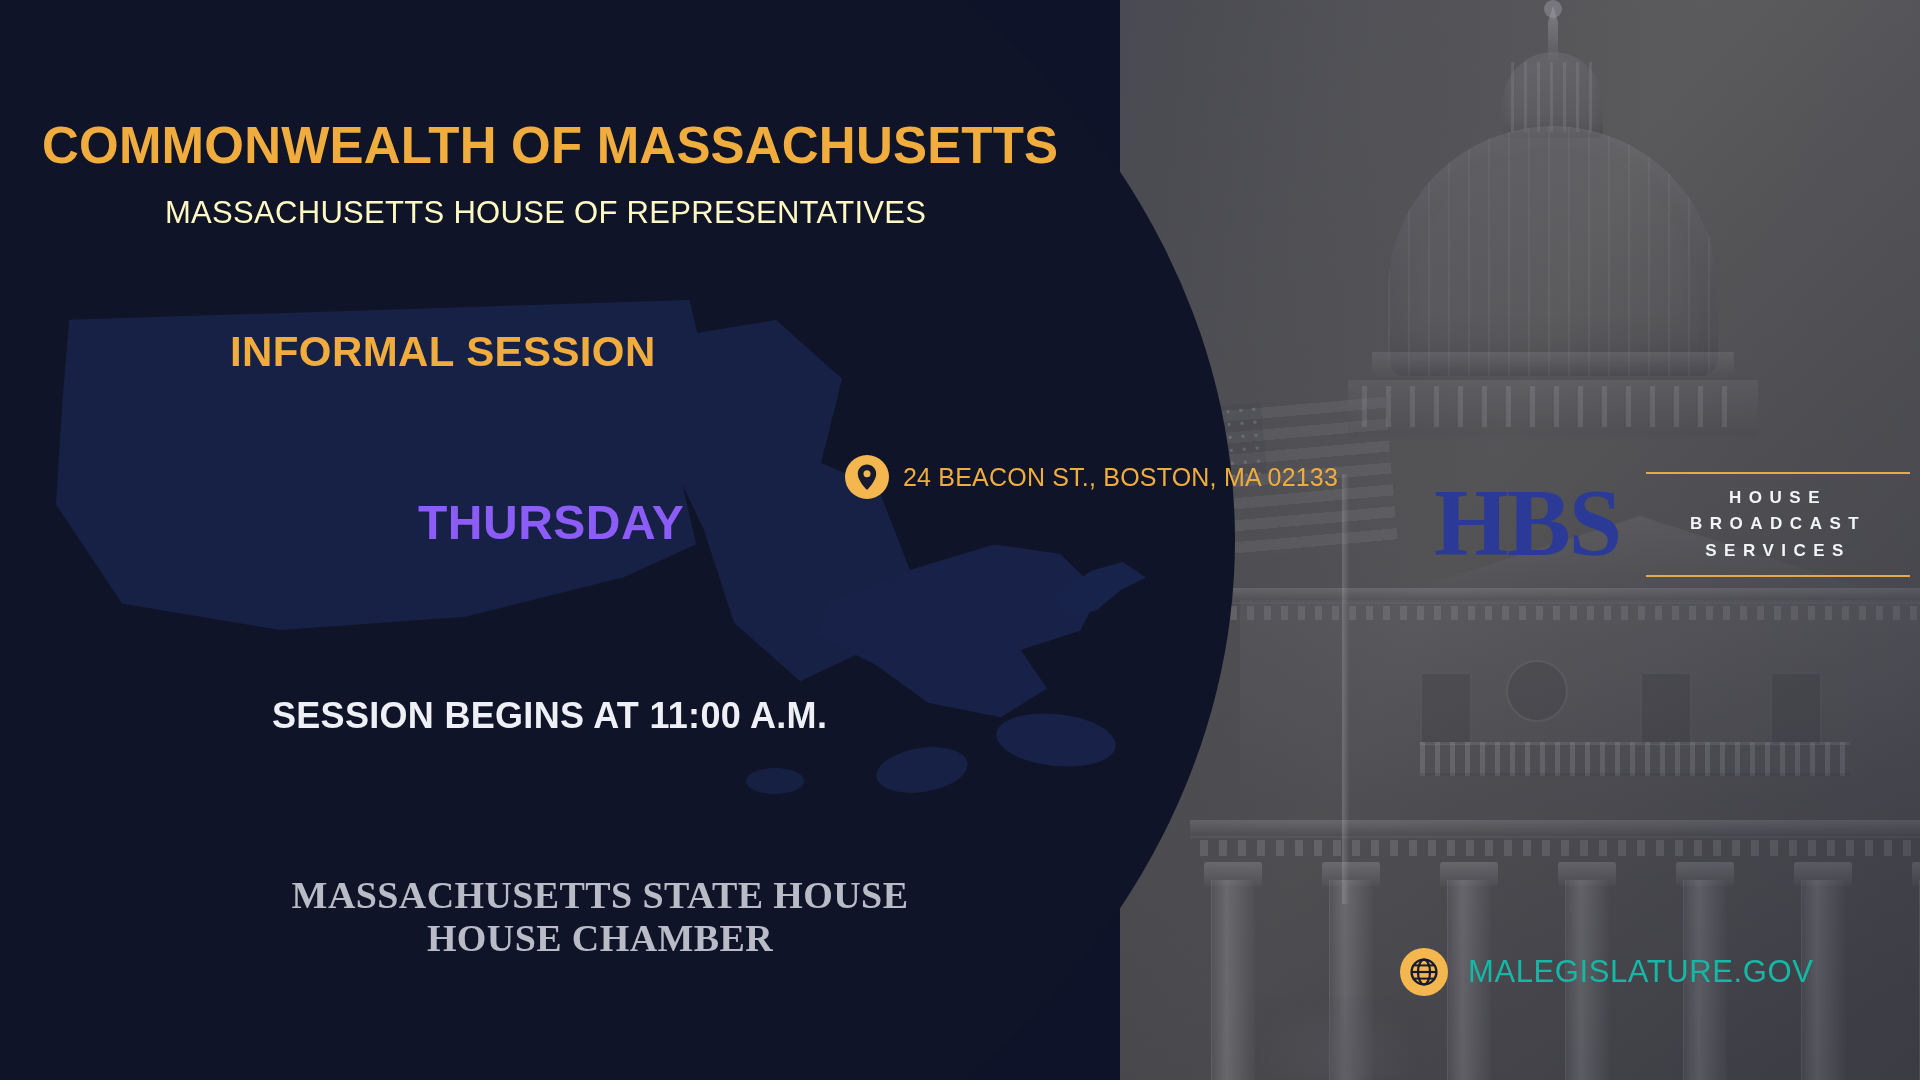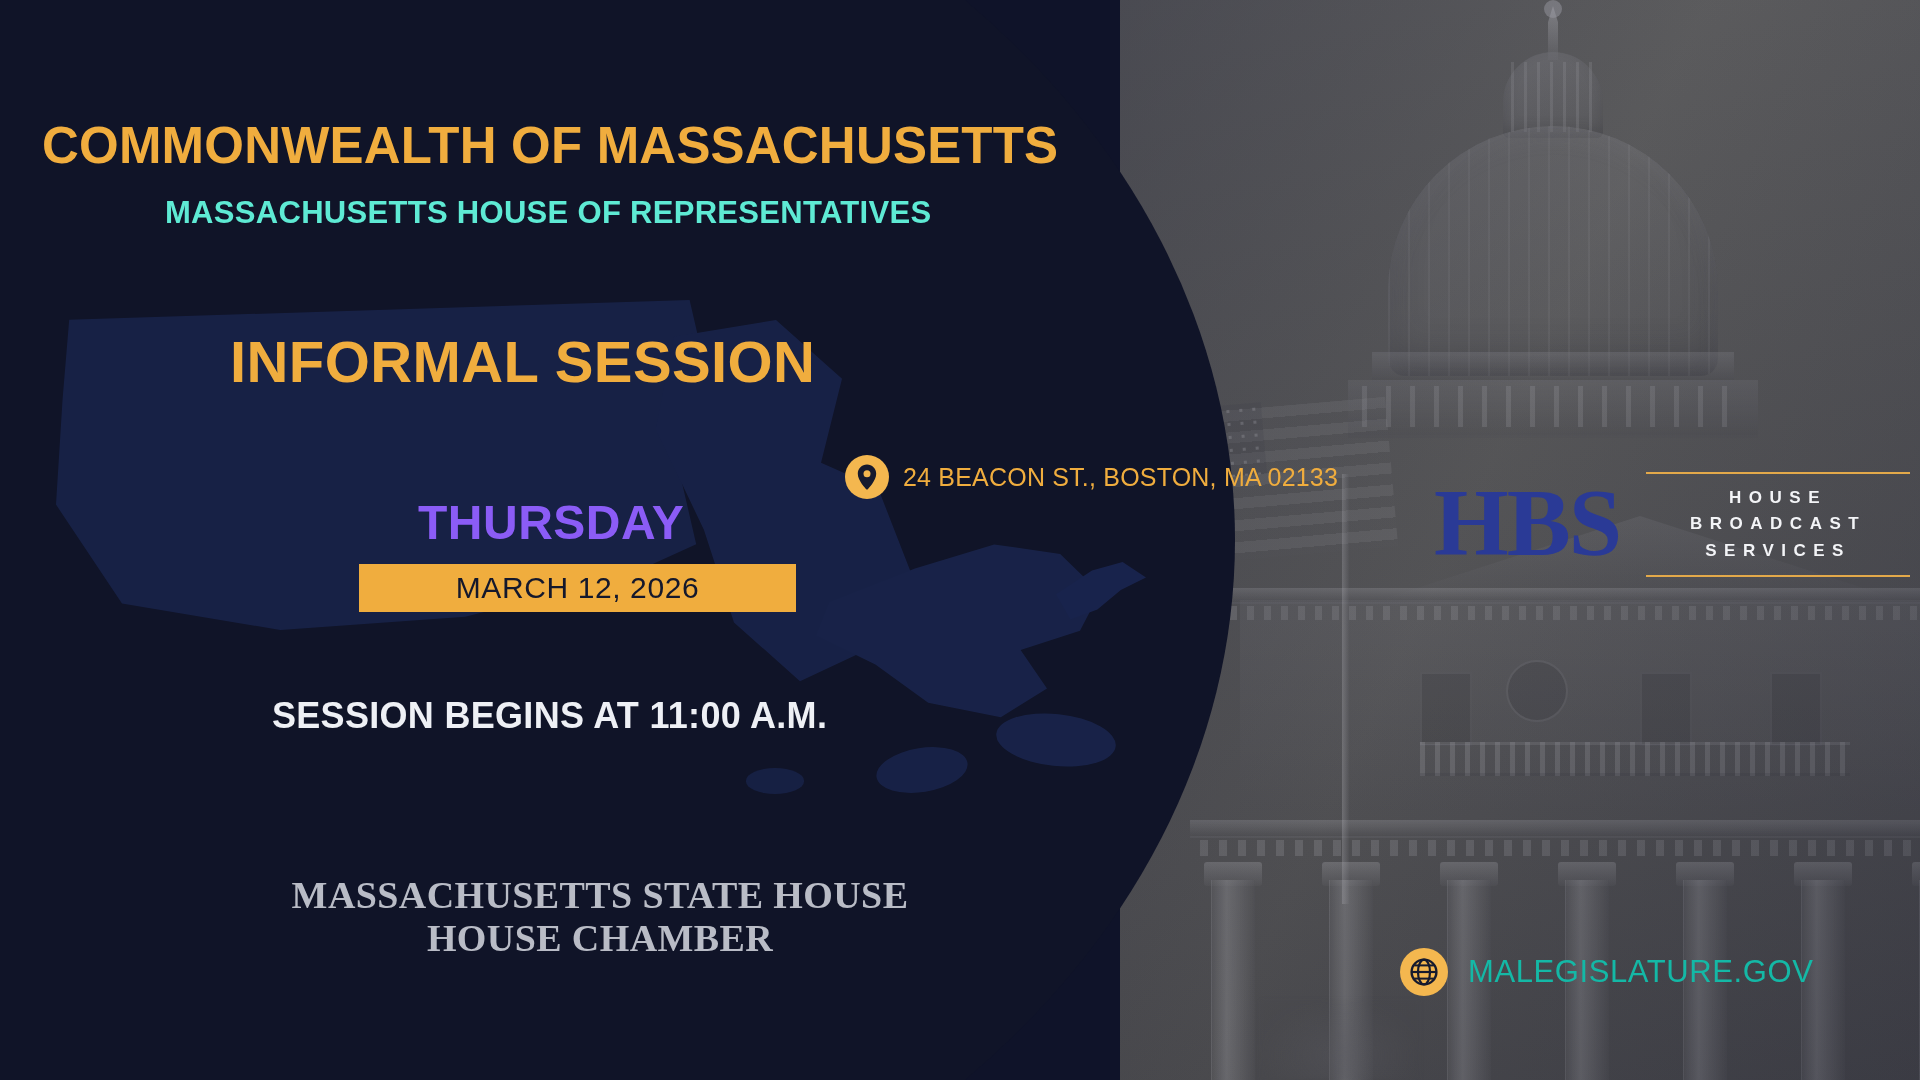--- a/index.html
+++ b/index.html
@@ -147,26 +147,26 @@
     clip-path:polygon(0 46%, 40% 12%, 74% 0, 100% 22%, 72% 40%, 46% 68%, 16% 82%); }
 
   
   .headline {
     position:absolute; left:42px; top:116px;
     font-size:51px; font-weight:700; letter-spacing:.2px;
     color:#f0ad3e; white-space:nowrap;
   }
   .subhead {
     position:absolute; left:165px; top:195px;
-    font-size:31px; font-weight:700; letter-spacing:.3px;
-    color:#5eead4; white-space:nowrap;
+    font-size:31px; font-weight:400; letter-spacing:.3px;
+    color:#fef9c3; white-space:nowrap;
   }
   .session-type {
     position:absolute; left:230px; top:328px;
-    font-size:58px; font-weight:700; letter-spacing:.4px;
+    font-size:42px; font-weight:700; letter-spacing:.4px;
     color:#f0ad3e; white-space:nowrap;
   }
 
   .address-row {
     position:absolute; left:845px; top:455px;
     display:flex; align-items:center; gap:14px;
   }
   .pin-badge {
     width:44px; height:44px; border-radius:50%;
     background:#f4b74f;
@@ -325,23 +325,20 @@
       <svg width="22" height="26" viewBox="0 0 22 26" aria-hidden="true">
         <path d="M11 0.6C5.9 0.6 1.8 4.7 1.8 9.8c0 6.9 8.1 15.1 8.4 15.4a1.1 1.1 0 0 0 1.6 0c0.3-0.3 8.4-8.5 8.4-15.4C20.2 4.7 16.1 0.6 11 0.6z" fill="#161a2e"></path>
         <circle cx="11" cy="9.8" r="3.5" fill="#f4b74f"></circle>
       </svg>
     </span>
     <span class="address-text">24 BEACON ST., BOSTON, MA 02133</span>
   </div>
 
   <div class="weekday">THURSDAY</div>
 
-  <div class="date-banner">
-    <span>MARCH 12, 2026</span>
-  </div>
 
   <div class="begin-time">SESSION BEGINS AT 11:00 A.M.</div>
 
   <div class="venue">
     <div class="v-line">MASSACHUSETTS STATE HOUSE</div>
     <div class="v-line">HOUSE CHAMBER</div>
   </div>
 
   <div class="hbs">
     <div class="hbs-mark">HBS</div>

